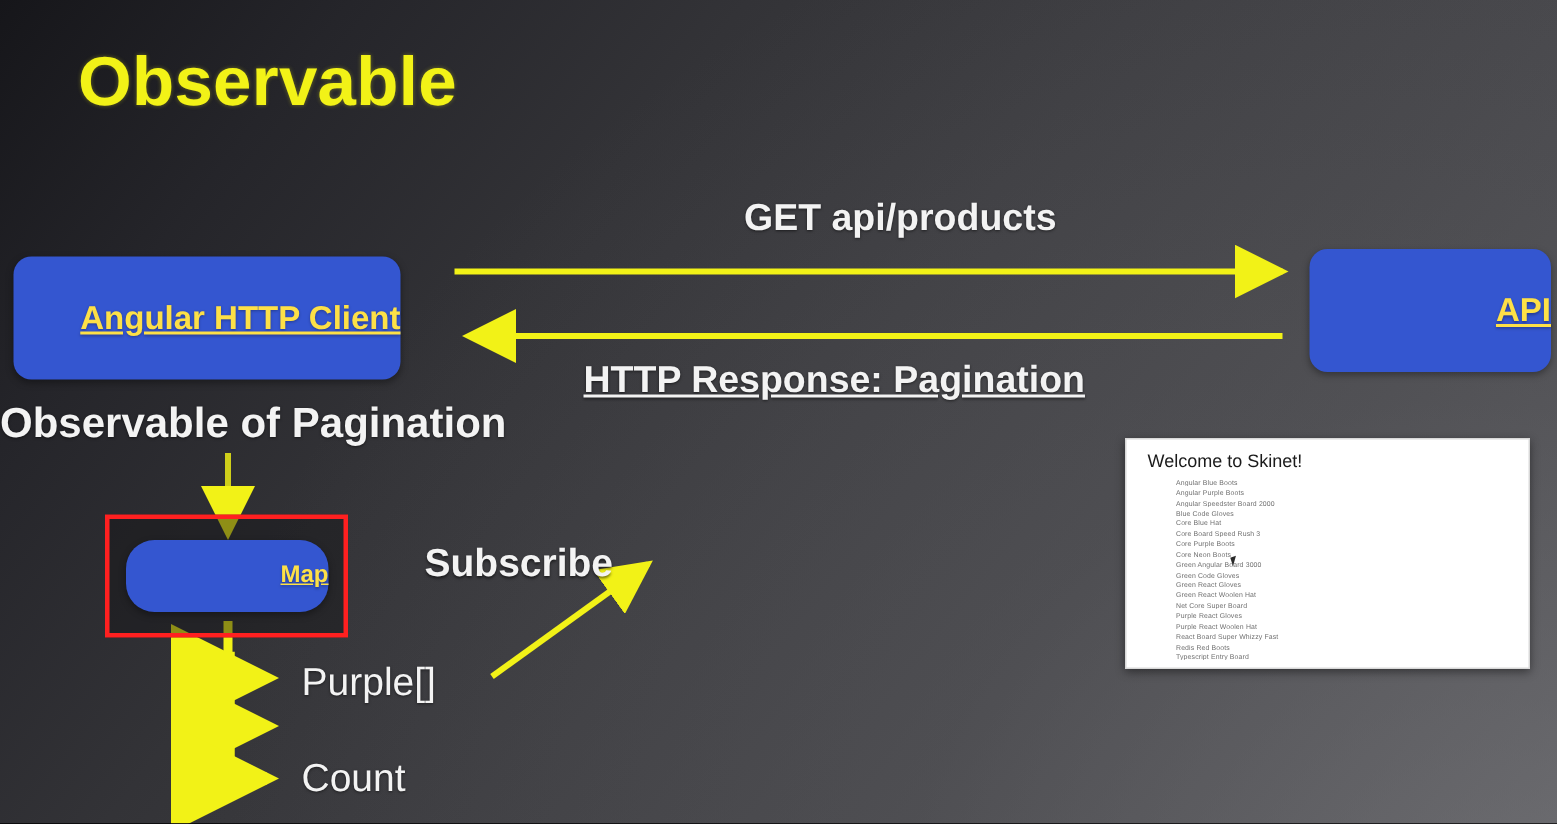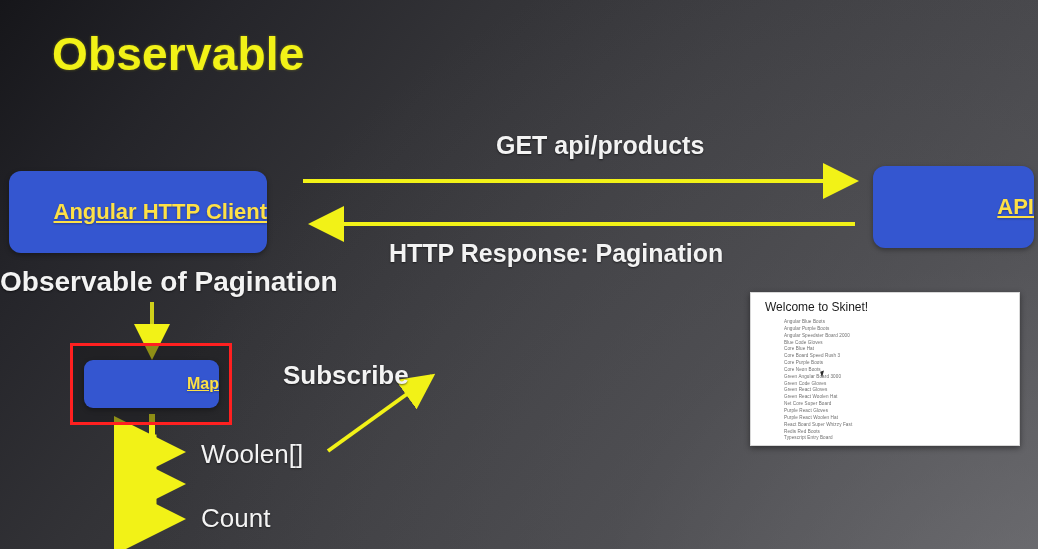--- a/index.html
+++ b/index.html
@@ -32,21 +32,21 @@
   }
   .wlabel {
     position: absolute;
     color: #f3f3f3;
     font-size: 25px;
     font-weight: 600;
     white-space: nowrap;
     text-shadow: 0 1px 2px rgba(0,0,0,0.55);
   }
   .lbl-get        { left: 460px; top: 131px; margin-left: 36px; }
-  .lbl-resp       { left: 389px; top: 239px; }
+  .lbl-resp       { left: 389px; top: 239px; text-decoration: underline; }
   .lbl-observable { left: 0px;   top: 266px; font-size: 28px; }
   .lbl-subscribe  { left: 283px; top: 360px; font-size: 26px; }
 
   .out-item {
     position: absolute;
     left: 201px;
     color: #f3f3f3;
     font-size: 26px;
     font-weight: 500;
     white-space: nowrap;
@@ -68,21 +68,21 @@
     font-weight: 700;
     box-shadow: 0 2px 5px rgba(0,0,0,0.35);
     text-shadow: 0 1px 2px rgba(0,0,0,0.3);
     text-decoration: underline;
   }
   .box-http { left: 9px;   top: 171px; width: 258px; height: 82px;  font-size: 22px; }
   .box-api  { left: 873px; top: 166px; width: 161px; height: 82px;  font-size: 22px; }
   .box-shop { left: 442px; top: 334px; width: 260px; height: 72px;  font-size: 23px; }
   .box-map  {
     left: 84px; top: 360px; width: 135px; height: 48px;
-    font-size: 16px; font-weight: 600; border-radius: 9px;
+    font-size: 16px; font-weight: 600; border-radius: 19px;
   }
 
   
   .redrect {
     position: absolute;
     left: 70px; top: 343px;
     width: 162px; height: 82px;
     border: 3px solid #ff2020;
     background: rgba(20,20,22,0.45);
     box-sizing: border-box;
@@ -185,21 +185,21 @@
   <div class="bluebox box-api">
     <span>API</span>
   </div>
 
 
   <div class="redrect"></div>
   <div class="bluebox box-map">
     <span>Map</span>
   </div>
 
-  <div class="out-item out-0">Woolen[]</div>
+  <div class="out-item out-0">Purple[]</div>
   <div class="out-item out-2">Count</div>
 
   <div class="shot">
     <div class="shot-title">Welcome to Skinet!</div>
     <div class="shot-list">
         <div class="shot-item">Angular Blue Boots</div>
         <div class="shot-item">Angular Purple Boots</div>
         <div class="shot-item">Angular Speedster Board 2000</div>
         <div class="shot-item">Blue Code Gloves</div>
         <div class="shot-item">Core Blue Hat</div>

